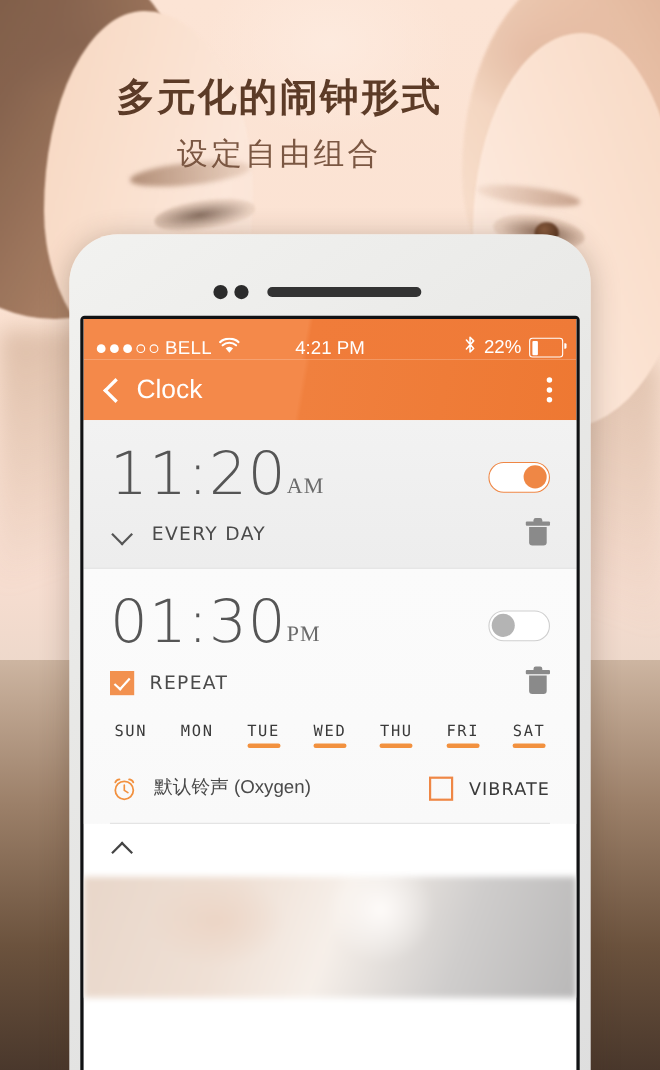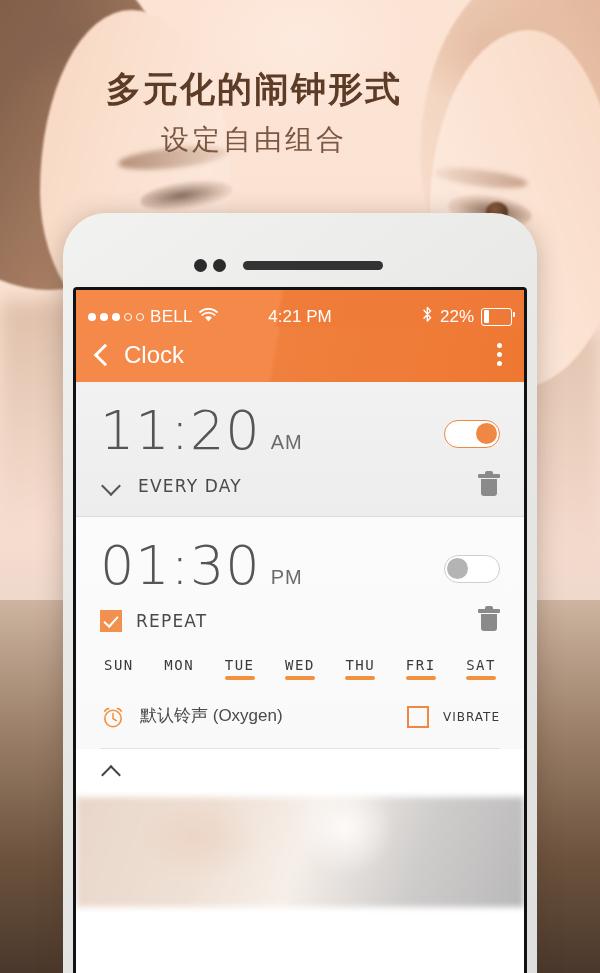--- a/index.html
+++ b/index.html
@@ -237,22 +237,23 @@
   }
   .alarm-top {
     display: flex; align-items: flex-end;
   }
   .time {
     font-size: 54px; color: #555; font-weight: 300;
     letter-spacing: 1px; line-height: 1;
     font-family: "DejaVu Sans", sans-serif;
   }
   .meridiem {
-    font-size: 20px; color: #6b6b6b; margin-left: 10px; margin-bottom: 4px;
+    font-size: 20px; color: #6b6b6b; margin-bottom: 4px;
     letter-spacing: 1px;
+    font-family: Liberation Serif, serif;
   }
   .toggle {
     margin-left: auto; margin-bottom: 10px;
     width: 54px; height: 26px; border-radius: 14px;
     background: #fff; position: relative; cursor: pointer;
   }
   .toggle.on { border: 1.6px solid #ef8745; }
   .toggle.off { border: 1.6px solid #cfcfcf; }
   .toggle .knob {
     position: absolute; top: 2px; width: 21px; height: 21px; border-radius: 50%;
@@ -334,21 +335,21 @@
     border-bottom: 1px solid #e2e2e2;
     margin-bottom: 0;
   }
   .alarm-clock-icon {
     width: 26px; height: 26px; margin-right: 14px; position: relative;
   }
   .ring-label {
     font-size: 17px; color: #4a4a4a;
   }
   .vib-wrap { margin-left: auto; display: flex; align-items: center; }
-  .vib-label { font-size: 12px; color: #3a3a3a; letter-spacing: 1px;
+  .vib-label { font-size: 16px; color: #3a3a3a; letter-spacing: 1px;
     font-family: "DejaVu Sans", sans-serif; }
   .collapse-row {
     padding: 14px 24px 16px 24px;
   }
 
   
   .screen-photo {
     height: 110px;
     background:
       radial-gradient(ellipse 90px 60px at 120px 40px, rgba(236,212,196,0.9), rgba(236,212,196,0) 70%),

